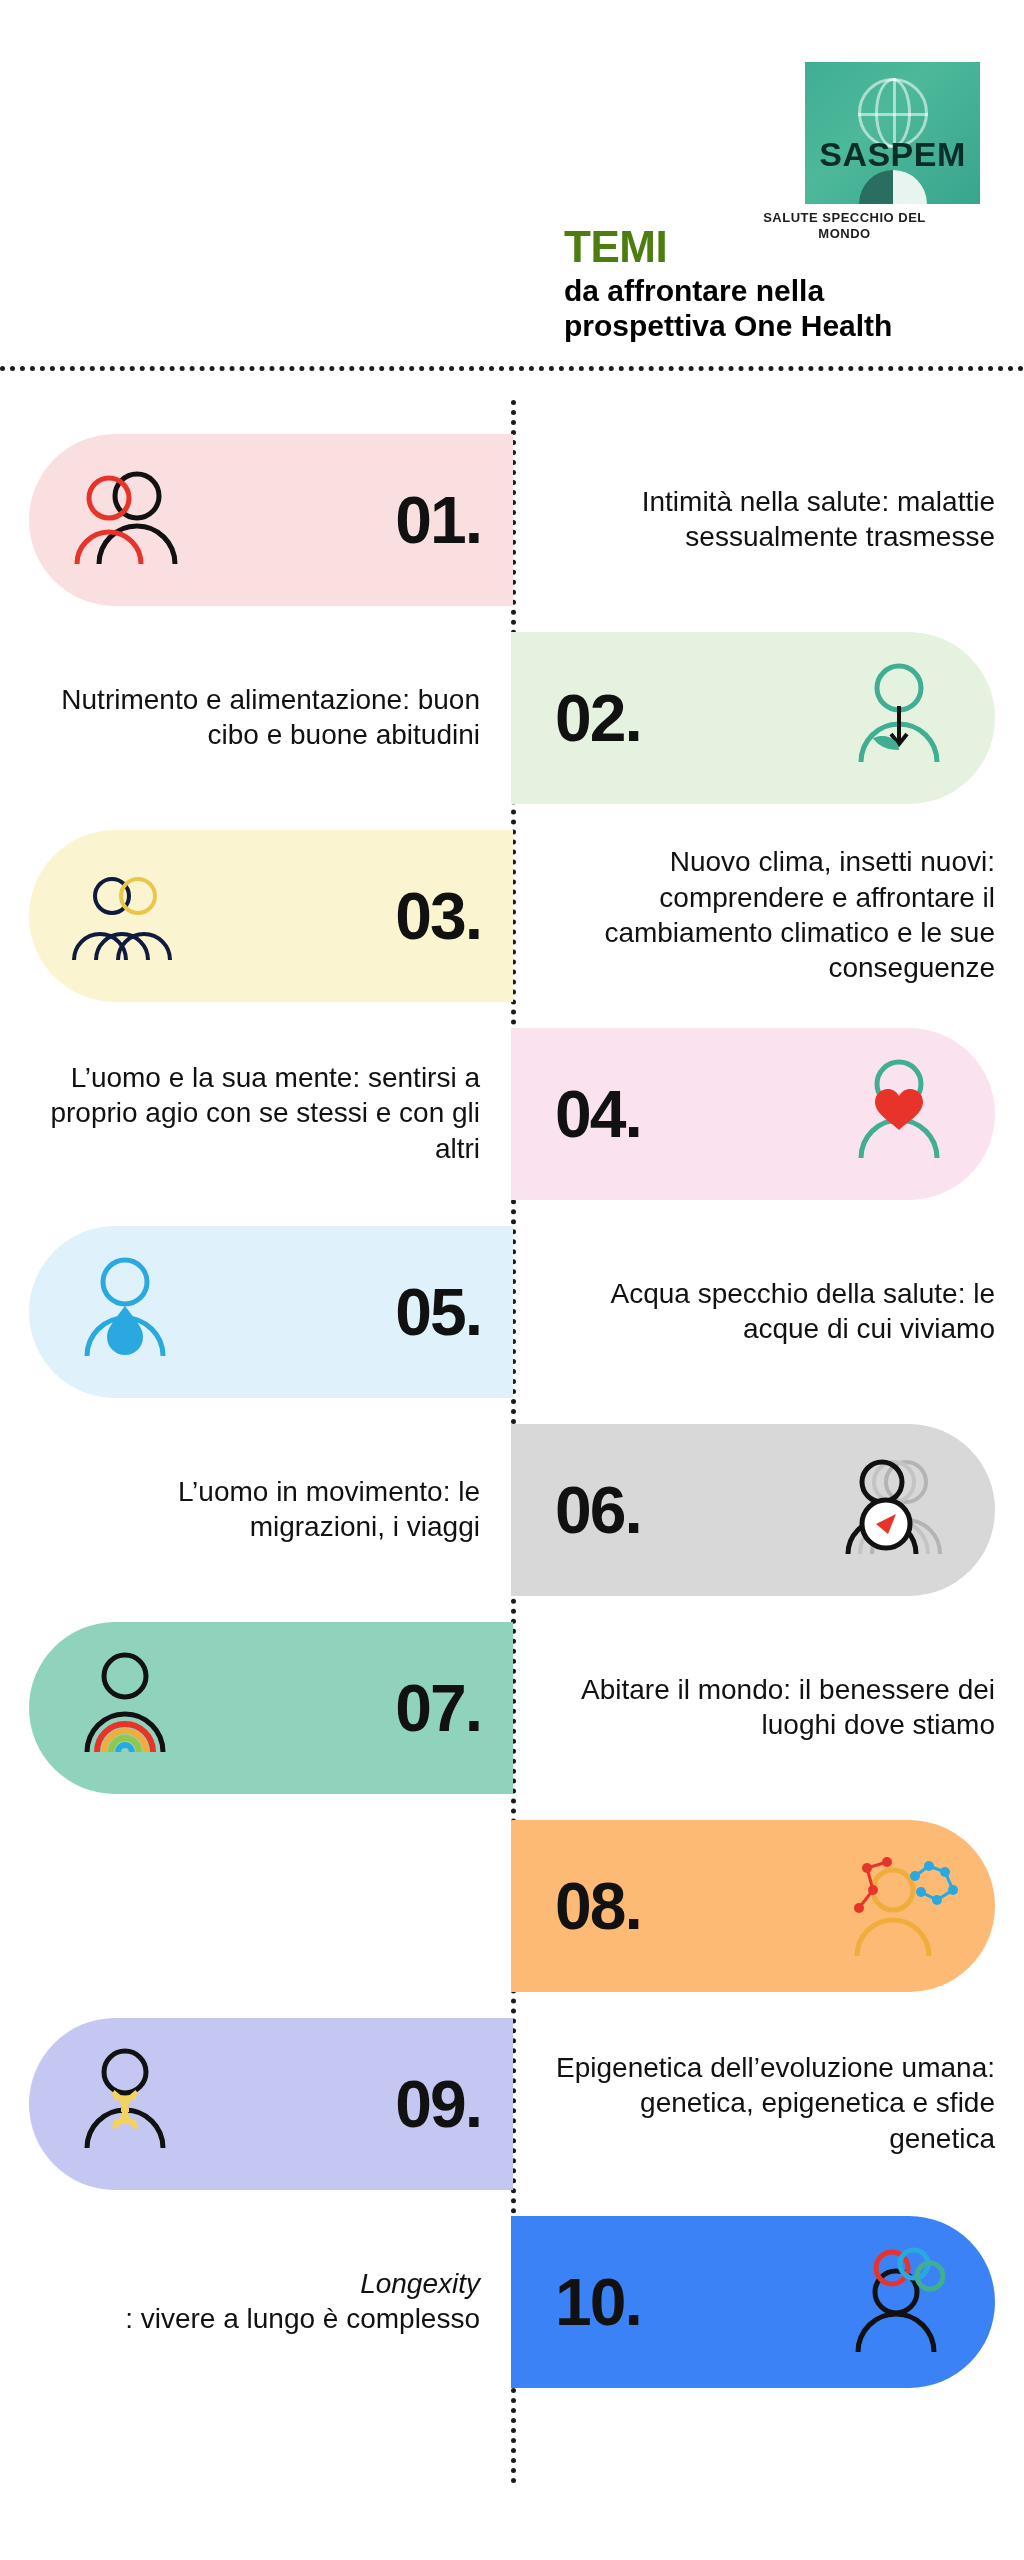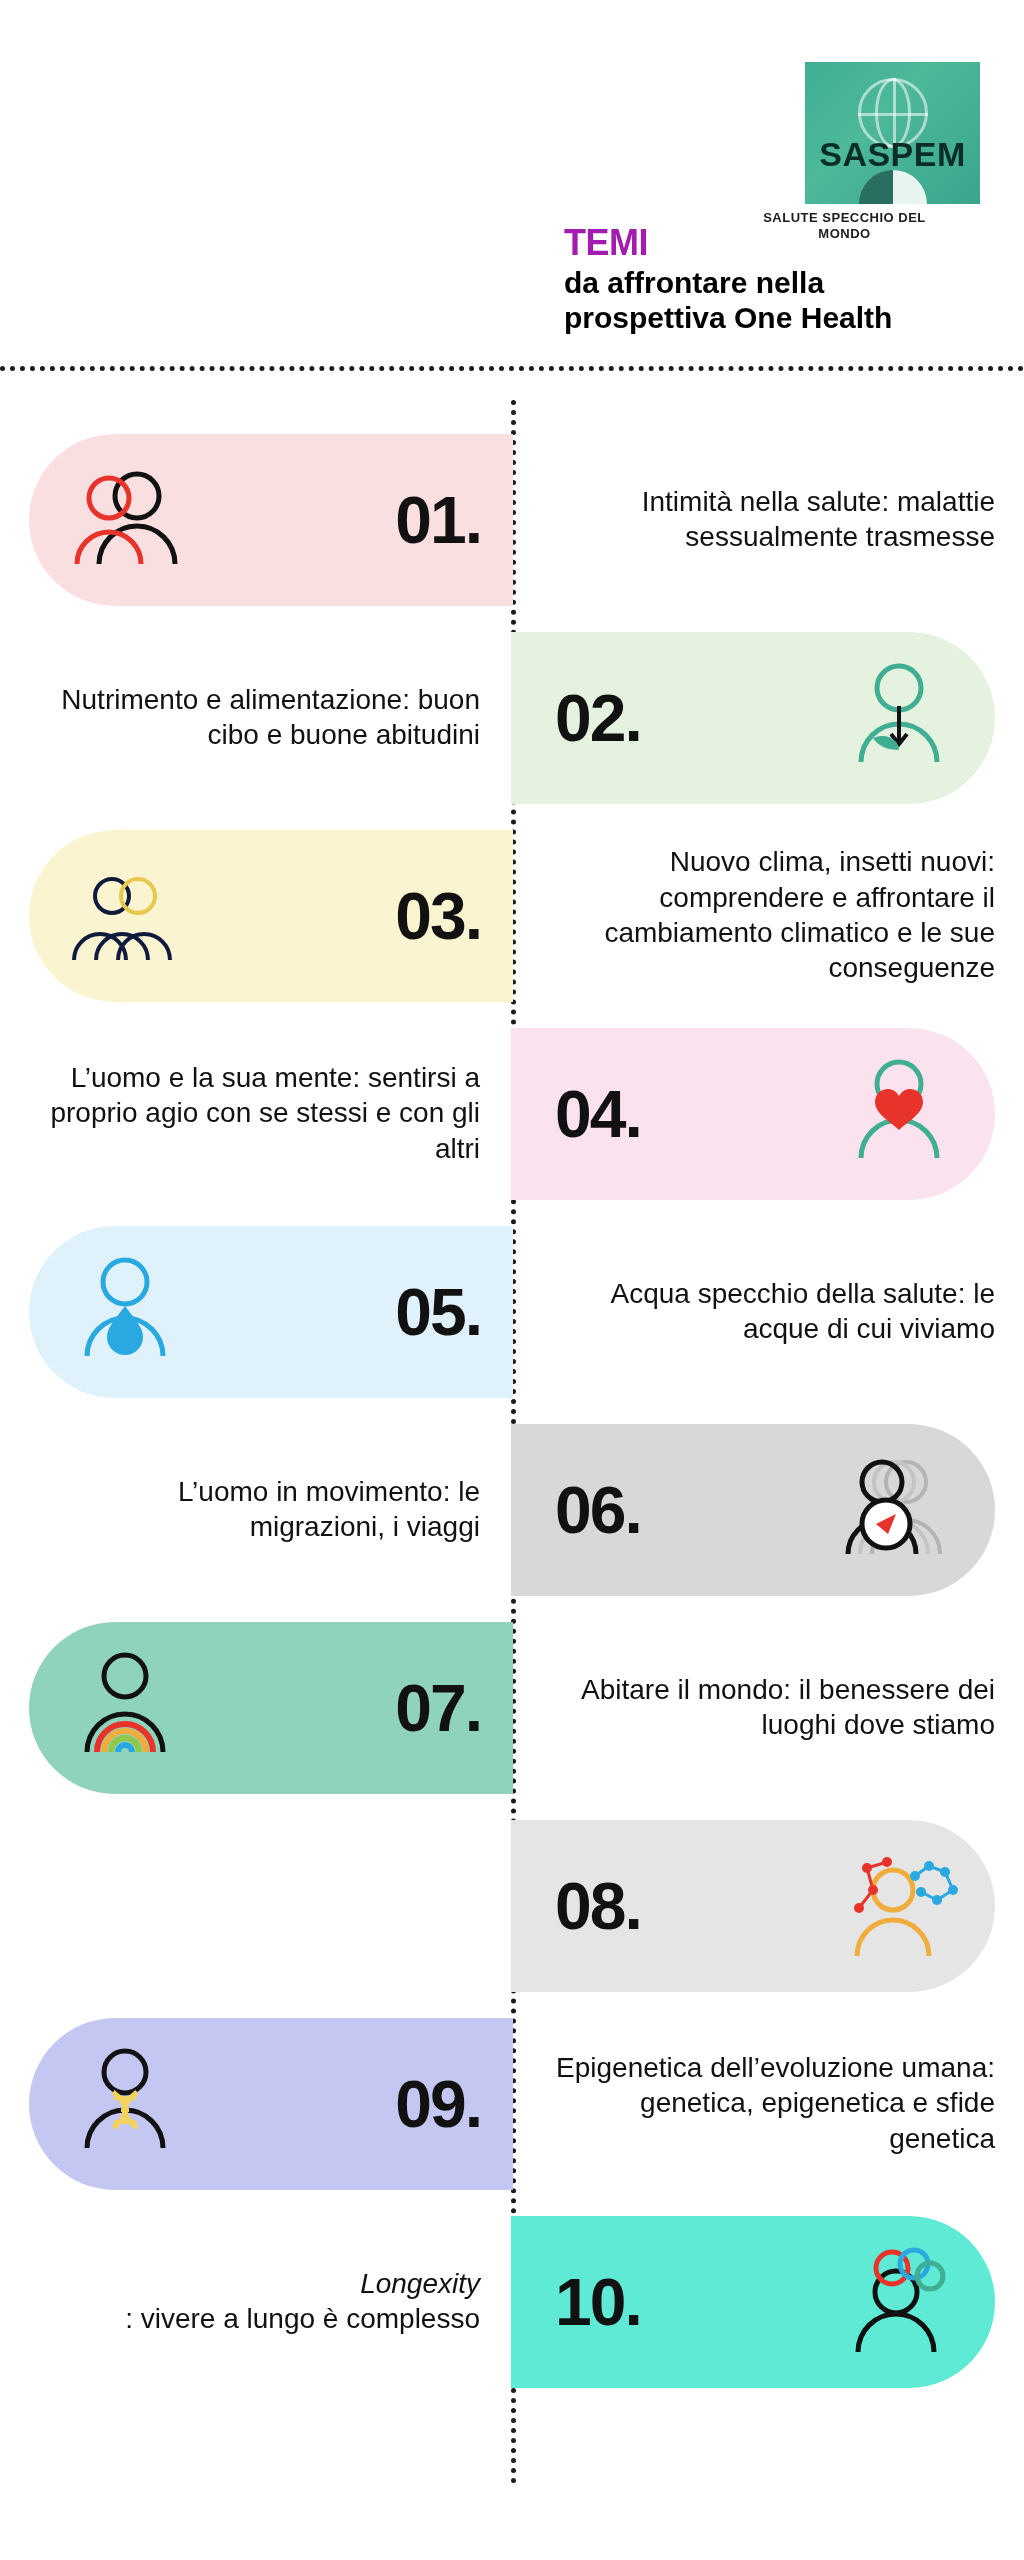--- a/index.html
+++ b/index.html
@@ -33,24 +33,24 @@
     font-weight: 700;
     line-height: 0.92;
     letter-spacing: -8px;
     color: #000;
     margin-right: 8px;
   }
   .header-text {
     padding-top: 10px;
   }
   .header-title {
-    font-size: 36px;
+    font-size: 44px;
     font-weight: 700;
     line-height: 1.0;
-    color: #a21caf;
+    color: #4d7c0f;
     letter-spacing: -0.5px;
   }
   .header-sub {
     font-size: 30px;
     font-weight: 700;
     line-height: 1.18;
     color: #000;
     margin-top: 4px;
     max-width: 420px;
   }
@@ -368,21 +368,21 @@
           <path d="M39 104 a21 21 0 0 1 42 0" fill="none" stroke="#f0ad3c" stroke-width="6"></path>
           <path d="M46 104 a14 14 0 0 1 28 0" fill="none" stroke="#8fc84a" stroke-width="6"></path>
           <path d="M53 104 a7 7 0 0 1 14 0" fill="none" stroke="#2aa8e0" stroke-width="6"></path>
         </svg>
       </div>
     </div>
     <div class="label on-right">Abitare il mondo: il benessere dei luoghi dove stiamo</div>
   </div>
 
   <div class="row">
-    <div class="pill right" style="background:#e5e5e5">
+    <div class="pill right" style="background:#fdba74">
       <div class="num">08.</div>
       <div class="icon-wrap">
         <svg width="140" height="120" viewBox="0 0 140 120">
           <circle cx="64" cy="44" r="20" fill="none" stroke="#f0ad3c" stroke-width="5"></circle>
           <path d="M28 110 a36 36 0 0 1 72 0" fill="none" stroke="#f0ad3c" stroke-width="5"></path>
           <polyline points="30,62 44,44 38,22 58,16" fill="none" stroke="#e8332a" stroke-width="3"></polyline>
           <polyline points="86,30 100,20 116,26 124,44 108,54 92,46" fill="none" stroke="#2aa8e0" stroke-width="3"></polyline>
           <circle cx="30" cy="62" r="5" fill="#e8332a"></circle>
           <circle cx="44" cy="44" r="5" fill="#e8332a"></circle>
           <circle cx="38" cy="22" r="5" fill="#e8332a"></circle>
@@ -409,21 +409,21 @@
           <line x1="49" y1="54" x2="71" y2="54" stroke="#f3d35e" stroke-width="4"></line>
           <line x1="56" y1="66" x2="64" y2="66" stroke="#f3d35e" stroke-width="4"></line>
           <line x1="49" y1="78" x2="71" y2="78" stroke="#f3d35e" stroke-width="4"></line>
         </svg>
       </div>
     </div>
     <div class="label on-right">Epigenetica dell’evoluzione umana: genetica, epigenetica e sfide genetica</div>
   </div>
 
   <div class="row">
-    <div class="pill right" style="background:#5eead4">
+    <div class="pill right" style="background:#3b82f6">
       <div class="num">10.</div>
       <div class="icon-wrap">
         <svg width="130" height="120" viewBox="0 0 130 120">
           <circle cx="62" cy="50" r="21" fill="none" stroke="#111" stroke-width="5"></circle>
           <path d="M24 110 a38 38 0 0 1 76 0" fill="none" stroke="#111" stroke-width="5"></path>
           <circle cx="58" cy="26" r="16" fill="none" stroke="#e8332a" stroke-width="5"></circle>
           <circle cx="80" cy="22" r="14" fill="none" stroke="#2aa8e0" stroke-width="5"></circle>
           <circle cx="96" cy="34" r="13" fill="none" stroke="#3fae93" stroke-width="5"></circle>
         </svg>
       </div>

